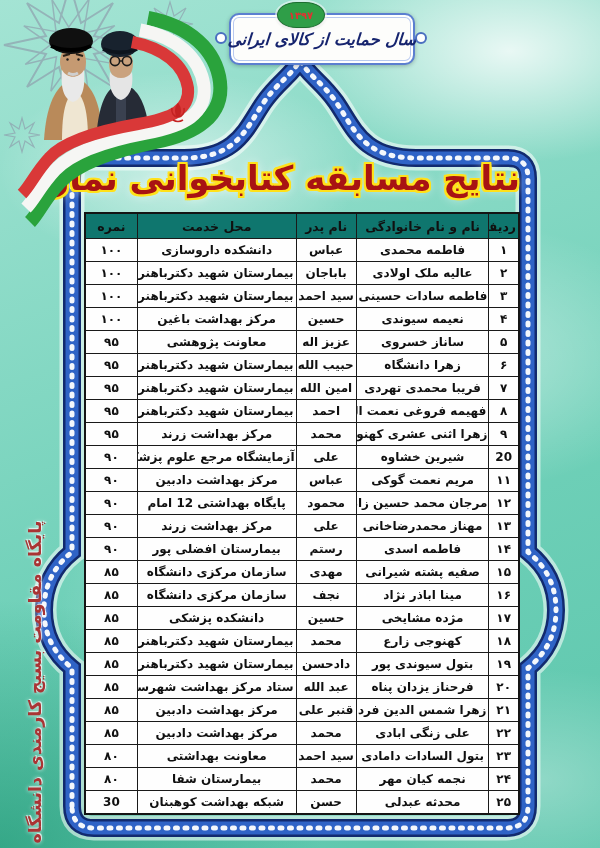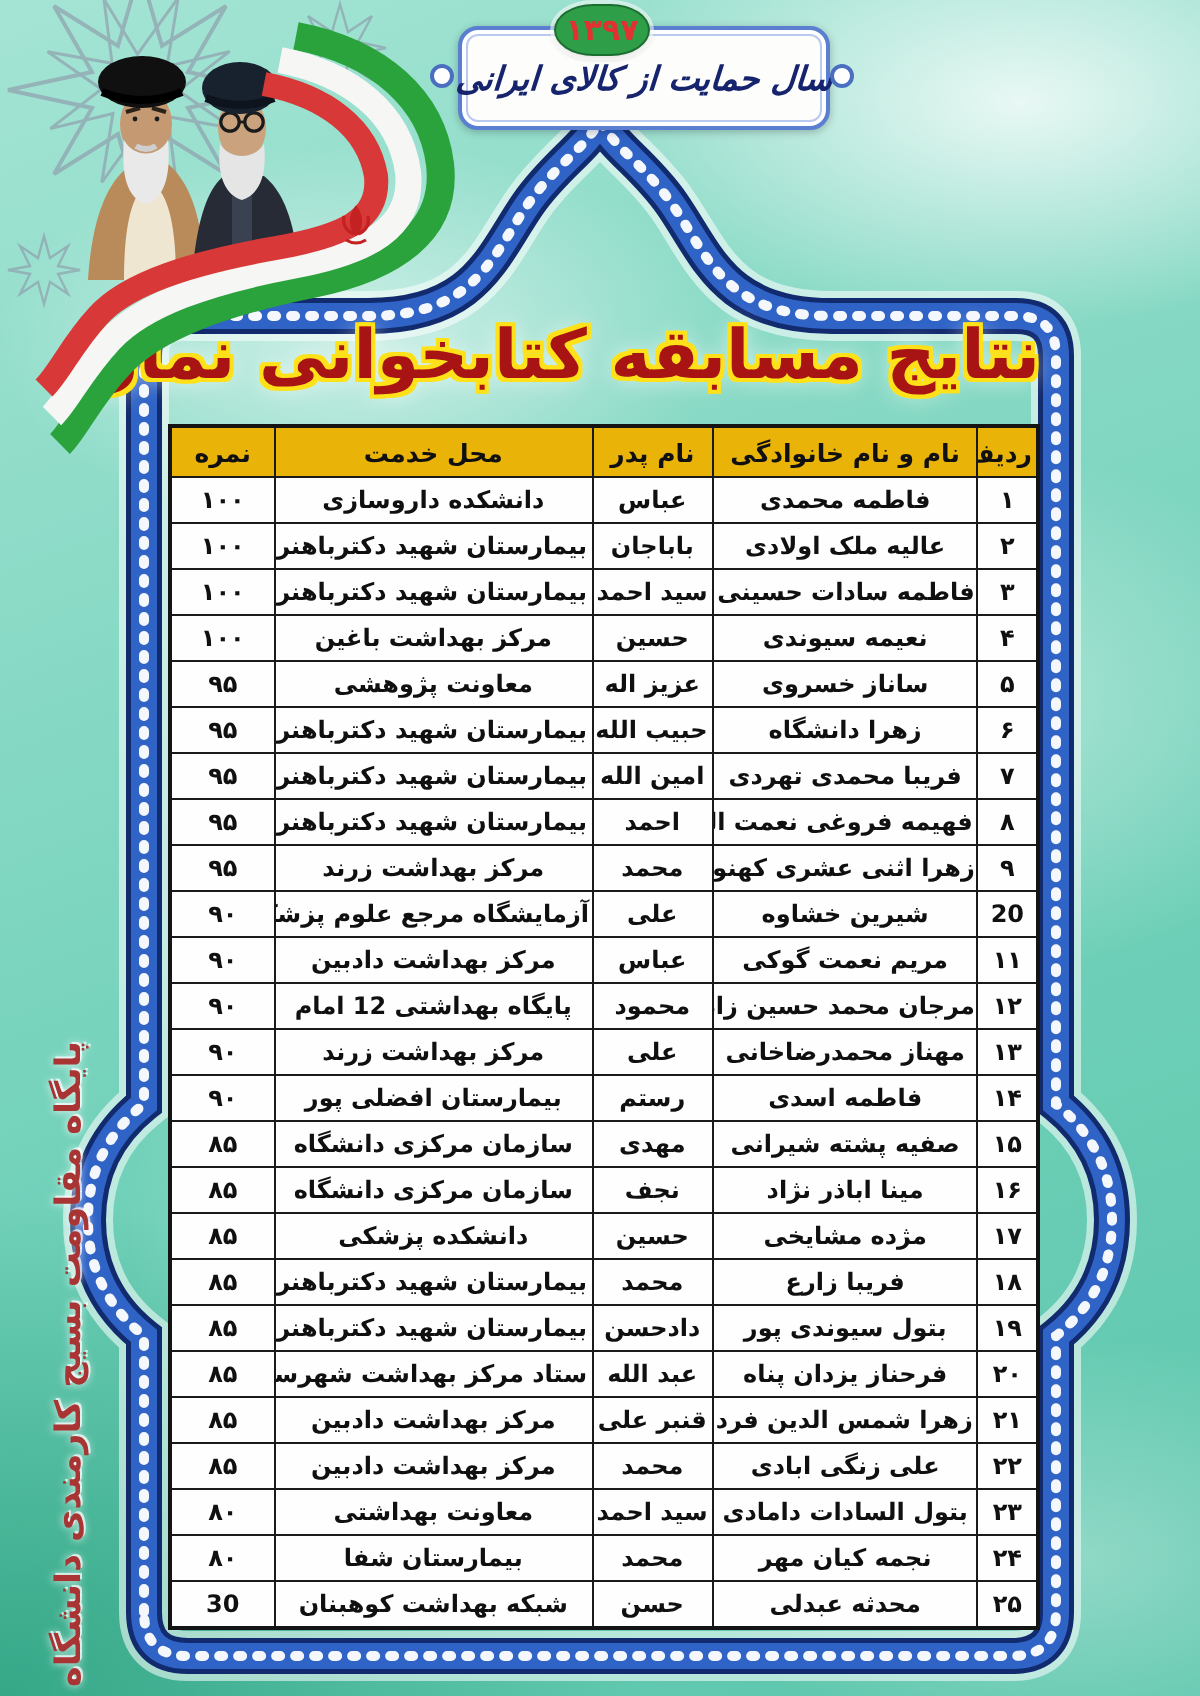--- a/index.html
+++ b/index.html
@@ -21,21 +21,21 @@
   }
   svg{display:block;}
   .frame-svg{position:absolute;left:0;top:0;z-index:1;}
   .hero-svg{position:absolute;left:0;top:0;z-index:6;}
 
   .year-badge{
     position:absolute;left:277px;top:2px;width:46px;height:24px;z-index:7;
     background:#2f9e48;border:1px solid #1c6e30;border-radius:45% / 55%;
     box-shadow:0 0 0 2px rgba(255,255,255,.55), 0 1px 3px rgba(0,0,0,.25);
     display:flex;align-items:center;justify-content:center;
-    color:#e23131;font-weight:bold;font-size:15px;
+    color:#e23131;font-weight:bold;font-size:10px;
   }
   .banner{
     position:absolute;left:229px;top:13px;width:182px;height:48px;z-index:6;
     background:#fdfdfb;border:2px solid #5b7fd0;border-radius:10px;
     box-shadow:inset 0 0 0 2px #fff, inset 0 0 0 3px #b9c9ef, 0 1px 4px rgba(0,0,0,.25);
     display:flex;align-items:center;justify-content:center;
   }
   .banner span{
     color:#16246e;font-weight:bold;font-style:italic;font-size:16.5px;
     transform:skewX(-4deg);white-space:nowrap;
@@ -59,21 +59,21 @@
 
   table.results{
     position:absolute;left:84px;top:212px;width:436px;z-index:4;
     border-collapse:collapse;direction:rtl;table-layout:fixed;
     background:#fefefe;border:2px solid #141414;
   }
   table.results th, table.results td{
     border:1px solid #1a1a1a;text-align:center;vertical-align:middle;
     font-weight:bold;color:#101010;padding:0 2px;overflow:hidden;white-space:nowrap;
   }
-  table.results th{height:24px;background:#eab308;font-size:12.5px;}
+  table.results th{height:24px;background:#0f766e;font-size:12.5px;}
   table.results td{height:22px;font-size:12px;background:#fefefe;}
   .w-rank{width:30px;}
   .w-name{width:132px;}
   .w-father{width:60px;}
   .w-work{width:158px;}
   .w-score{width:52px;}
   td.c-work{font-size:11.5px;}
   td.c-rank, td.c-score{font-size:13px;margin-left:15px;}
 
   .side-caption{
@@ -289,21 +289,21 @@
   </tr>
         <tr>
     <td class="c-rank">۱۷</td>
     <td class="c-name">مژده مشایخی</td>
     <td class="c-father">حسین</td>
     <td class="c-work">دانشکده پزشکی</td>
     <td class="c-score">۸۵</td>
   </tr>
         <tr>
     <td class="c-rank">۱۸</td>
-    <td class="c-name">فریبا زارع</td>
+    <td class="c-name">کهنوجی زارع</td>
     <td class="c-father">محمد</td>
     <td class="c-work">بیمارستان شهید دکترباهنر</td>
     <td class="c-score">۸۵</td>
   </tr>
         <tr>
     <td class="c-rank">۱۹</td>
     <td class="c-name">بتول سیوندی پور</td>
     <td class="c-father">دادحسن</td>
     <td class="c-work">بیمارستان شهید دکترباهنر</td>
     <td class="c-score">۸۵</td>

